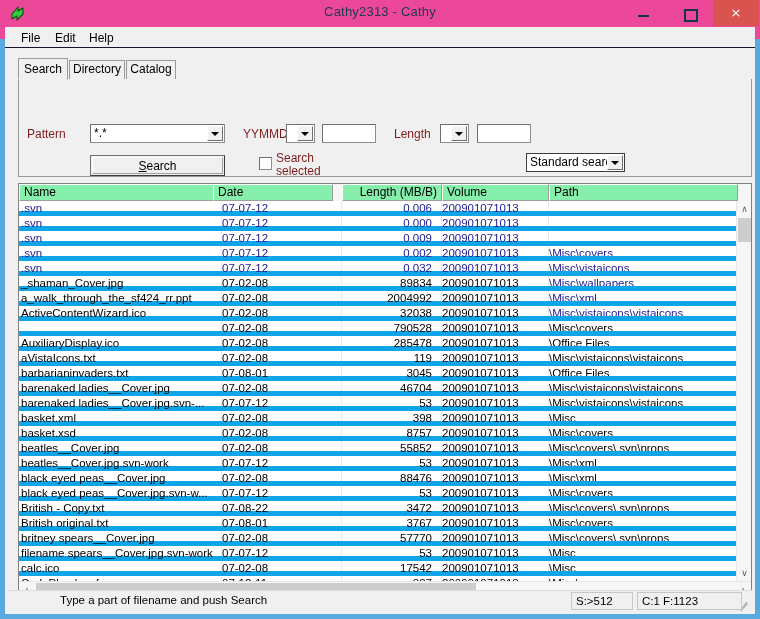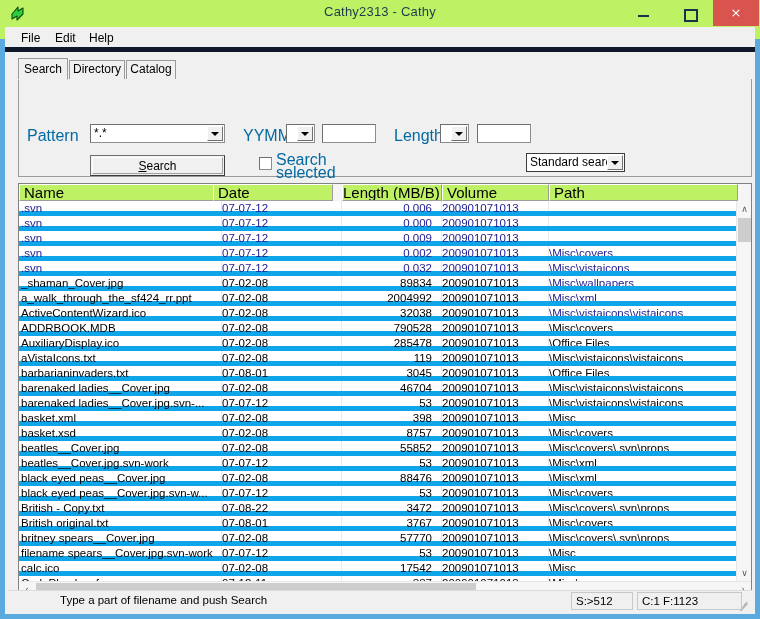--- a/index.html
+++ b/index.html
@@ -20,21 +20,21 @@
     box-sizing: border-box;
     background: #5aaae0;
     overflow: hidden;
   }
 
   
   .titlebar {
     position: absolute;
     left: 0; top: 0;
     width: 760px; height: 39px;
-    background: #bef264;
+    background: #ec4899;
   }
   .app-icon {
     position: absolute;
     left: 9px; top: 5px;
     width: 17px; height: 17px;
   }
   .title-text {
     position: absolute;
     left: 0; top: 4px;
     width: 760px;
@@ -91,21 +91,21 @@
     background: #f0f0f0;
     box-sizing: border-box;
   }
 
   
   .menubar {
     position: absolute;
     left: 0; top: 0;
     width: 750px; height: 20px;
     background: #f0f0f0;
-    border-bottom: 5px solid #0f172a;
+    border-bottom: 1px solid #0f172a;
   }
   .menu-item {
     position: absolute;
     top: 3px;
     font-size: 12px;
     color: #000;
     padding: 1px 5px;
     font-family: "Liberation Sans", sans-serif;
     cursor: default;
   }
@@ -148,22 +148,22 @@
     width: 734px; height: 98px;
     border: 1px solid #9a9a9a;
     border-top: none;
     box-sizing: border-box;
     background: #f0f0f0;
   }
 
   
   .lbl {
     position: absolute;
-    font-size: 16px;
-    color: #0369a1;
+    font-size: 12px;
+    color: #7f1d1d;
     font-family: "Liberation Sans", sans-serif;
   }
   .combo {
     position: absolute;
     box-sizing: border-box;
     background: #ffffff;
     border: 1px solid #8e8e8e;
     border-top-color: #6f6f6f;
     border-left-color: #6f6f6f;
   }
@@ -263,25 +263,25 @@
     left: 0; top: 0;
     height: 17px;
     width: 100%;
     background: #f5f5f5;
   }
   .hdr {
     position: absolute;
     top: 0;
     height: 17px;
     box-sizing: border-box;
-    background: #bef264;
+    background: #86efac;
     border: 1px solid #ffffff;
     border-right-color: #9d9d9d;
     border-bottom-color: #9d9d9d;
-    font-size: 15px;
+    font-size: 12px;
     color: #000;
     line-height: 15px;
     cursor: default;
     font-family: "Liberation Sans", sans-serif;
     overflow: hidden;
     white-space: nowrap;
   }
   .hdr.left  { padding-left: 4px; }
   .hdr.right { text-align: right; padding-right: 4px; }
 
@@ -568,21 +568,20 @@
             <span class="cell path">\Office Files</span>
           </div>
           <div class="row">
             <span class="cell name">ActiveContentWizard.ico</span>
             <span class="cell date">07-02-08</span>
             <span class="cell length">32038</span>
             <span class="cell volume">200901071013</span>
             <span class="cell path">\Misc\vistaicons\vistaicons</span>
           </div>
           <div class="row">
-            <span class="cell name">ADDRBOOK.MDB</span>
             <span class="cell date">07-02-08</span>
             <span class="cell length">790528</span>
             <span class="cell volume">200901071013</span>
             <span class="cell path">\Office Files</span>
           </div>
           <div class="row">
             <span class="cell name">AuxiliaryDisplay.ico</span>
             <span class="cell date">07-02-08</span>
             <span class="cell length">285478</span>
             <span class="cell volume">200901071013</span>

